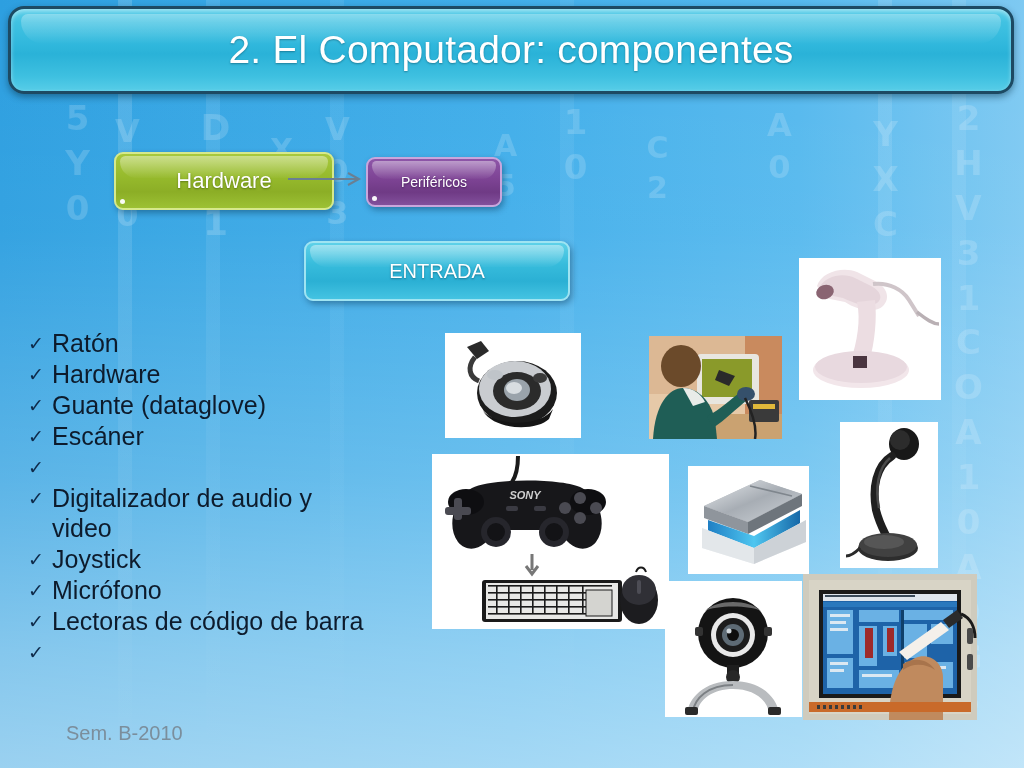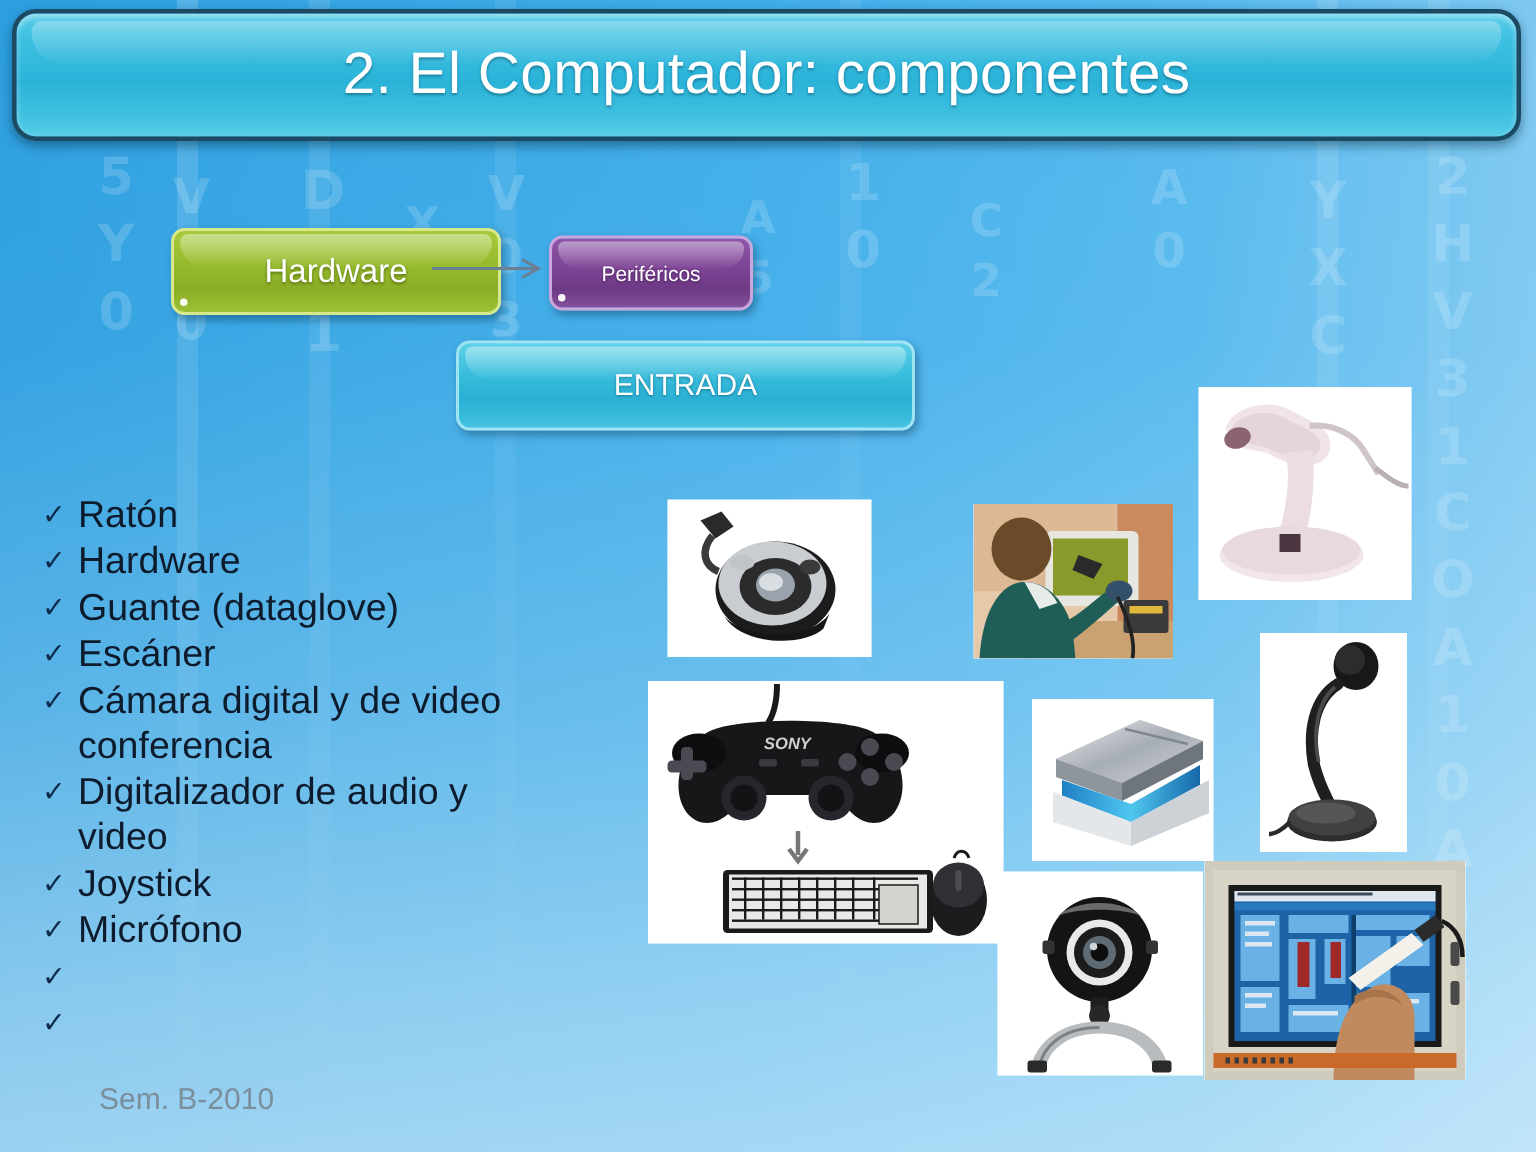--- a/index.html
+++ b/index.html
@@ -87,21 +87,21 @@
   #shape-hardware span.lbl { font-size:22px; text-shadow:0 1px 2px rgba(40,60,0,.5); }
 
   #shape-perifericos {
     left:366px; top:157px; width:136px; height:50px;
     background:linear-gradient(to bottom, #8e56a8 0%, #7e4495 42%, #6f3a85 72%, #82509c 100%);
     border:2px solid #c9a6dc;
   }
   #shape-perifericos span.lbl { font-size:14px; text-shadow:0 1px 2px rgba(30,0,50,.55); }
 
   #shape-entrada {
-    left:304px; top:227px; width:306px; height:60px;
+    left:304px; top:241px; width:266px; height:60px;
     background:linear-gradient(to bottom, #5ed1e8 0%, #37bcdc 38%, #2bb0d4 68%, #44c3e2 100%);
     border:2px solid #9fe4f2;
   }
   #shape-entrada span.lbl { font-size:20px; text-shadow:0 1px 2px rgba(0,60,80,.5); }
 
   
   .connector { position:absolute; left:288px; top:168px; }
 
   
   .bullets {
@@ -192,36 +192,36 @@
     <div class="bullet-row">
       <div class="check">✓</div>
       <div class="btext">Guante (dataglove)</div>
     </div>
     <div class="bullet-row">
       <div class="check">✓</div>
       <div class="btext">Escáner</div>
     </div>
     <div class="bullet-row">
       <div class="check">✓</div>
-      <div class="btext" style="width:320px;">Cámara digital y de video conferencia</div>
     </div>
     <div class="bullet-row">
       <div class="check">✓</div>
       <div class="btext" style="width:300px;">Digitalizador de audio y video</div>
     </div>
     <div class="bullet-row">
       <div class="check">✓</div>
       <div class="btext">Joystick</div>
     </div>
     <div class="bullet-row">
       <div class="check">✓</div>
       <div class="btext">Micrófono</div>
     </div>
     <div class="bullet-row">
       <div class="check">✓</div>
+      <div class="btext">Lectoras de código de barra</div>
     </div>
     <div class="bullet-row">
       <div class="check">✓</div>
     </div>
   </div>
 
   <div class="photo" style="left:445px; top:333px; width:136px; height:105px;">
     <svg viewBox="0 0 136 105">
       <rect width="136" height="105" fill="#fff"></rect>
       <path d="M22 14 L36 8 L44 18 L32 26 Z" fill="#2a2a2a"></path>

